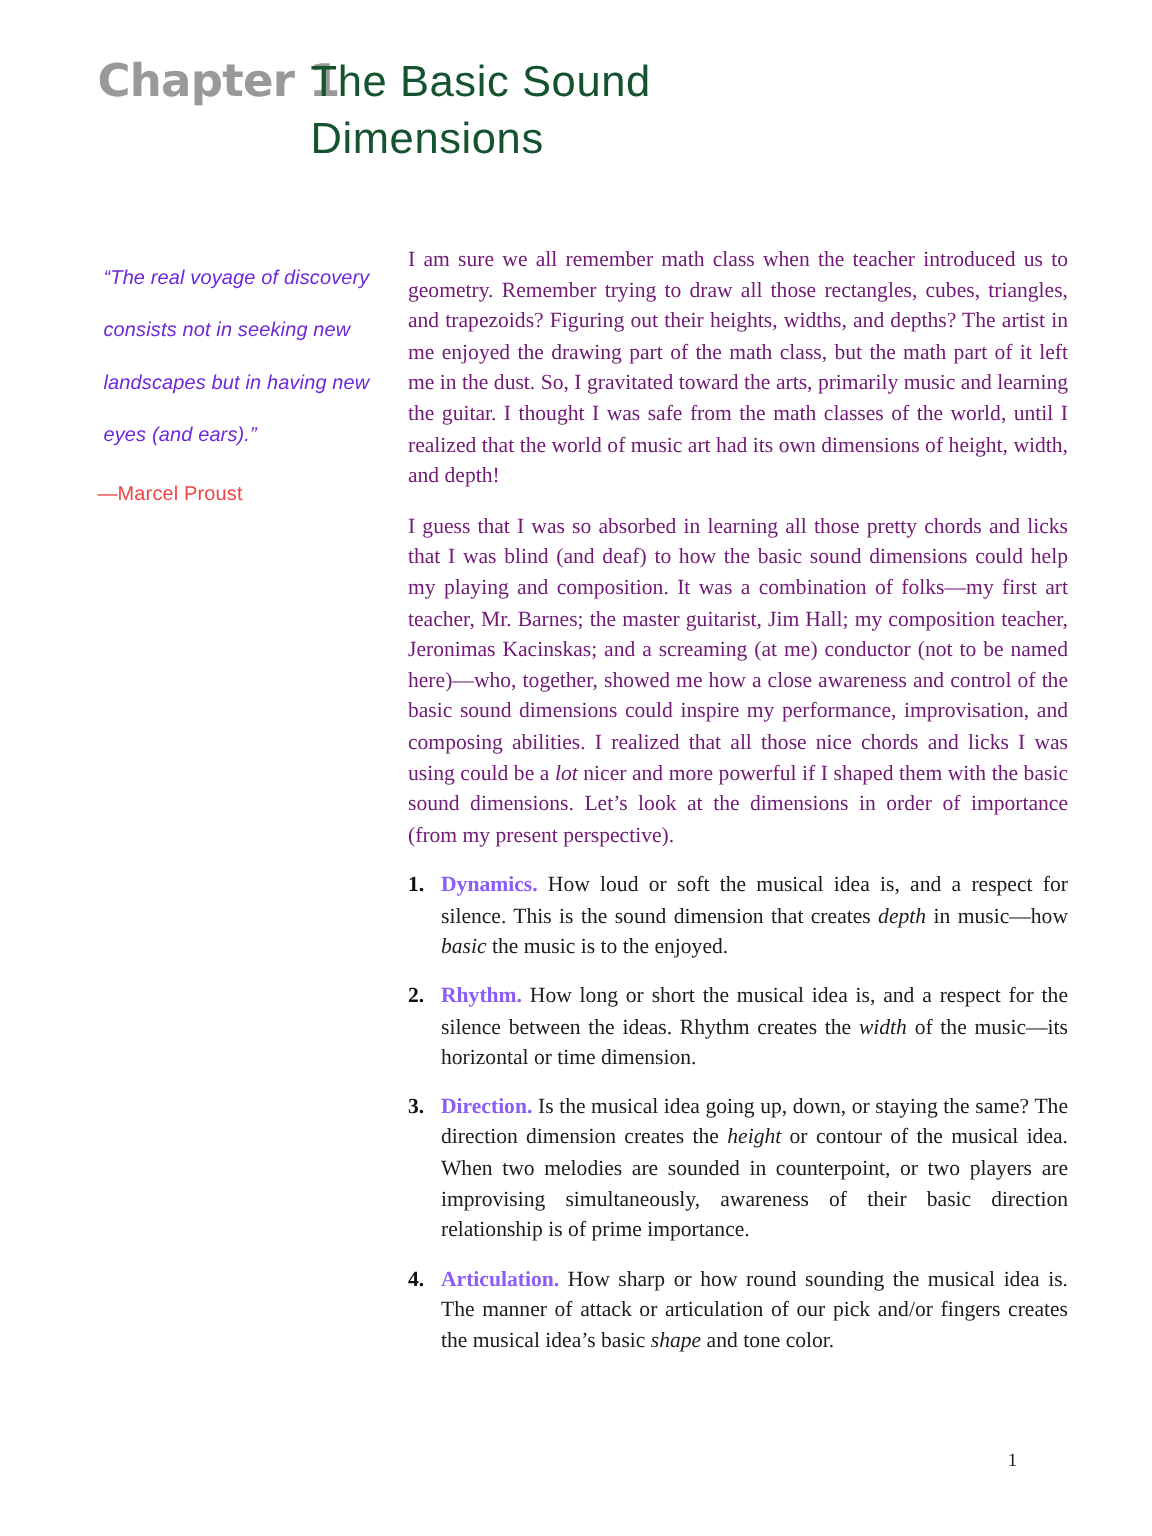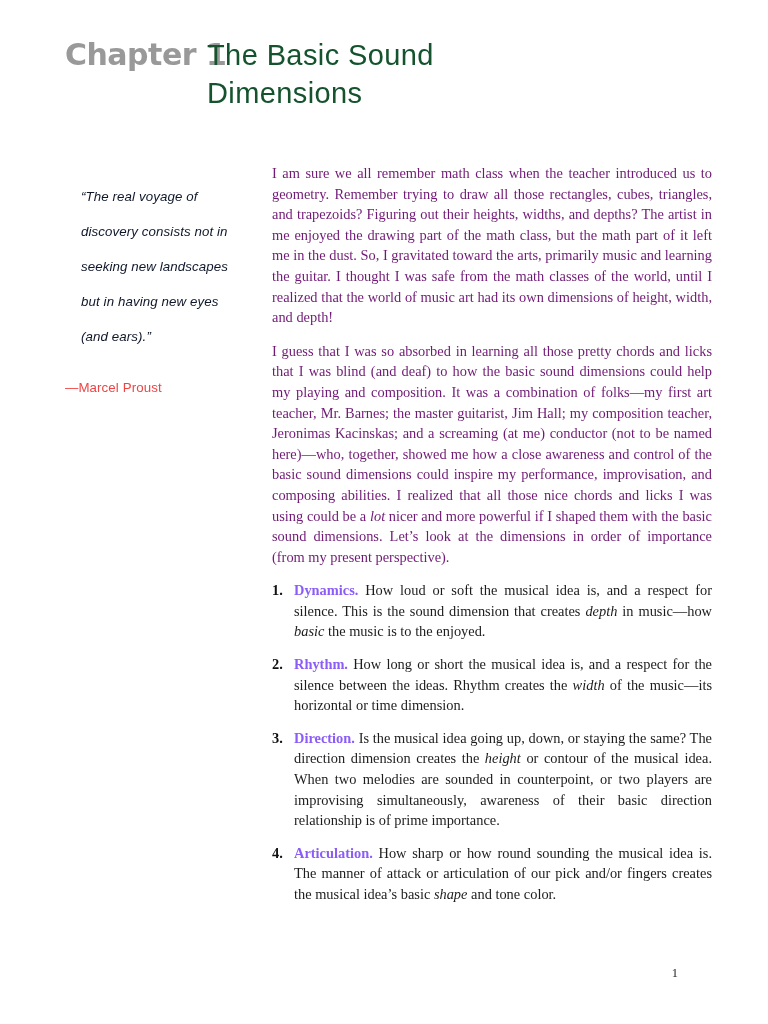--- a/index.html
+++ b/index.html
@@ -66,23 +66,23 @@
     padding-left: 65px;
     padding-right: 15px;
     box-sizing: border-box;
   }
 
   .quote-text {
     font-family: "Liberation Sans", "DejaVu Sans", sans-serif;
     font-style: italic;
     font-size: 13.3px;
     line-height: 35px;
-    color: #0f172a;
+    color: #6d28d9;
     letter-spacing: 0.1px;
-    margin: 16px;
+    margin: 4px;
   }
 
   .quote-attrib {
     font-family: "Liberation Sans", "DejaVu Sans", sans-serif;
     font-style: normal;
     font-size: 13.3px;
     line-height: 35px;
     color: #ef4444;
     letter-spacing: 0.1px;
     margin: 0;

